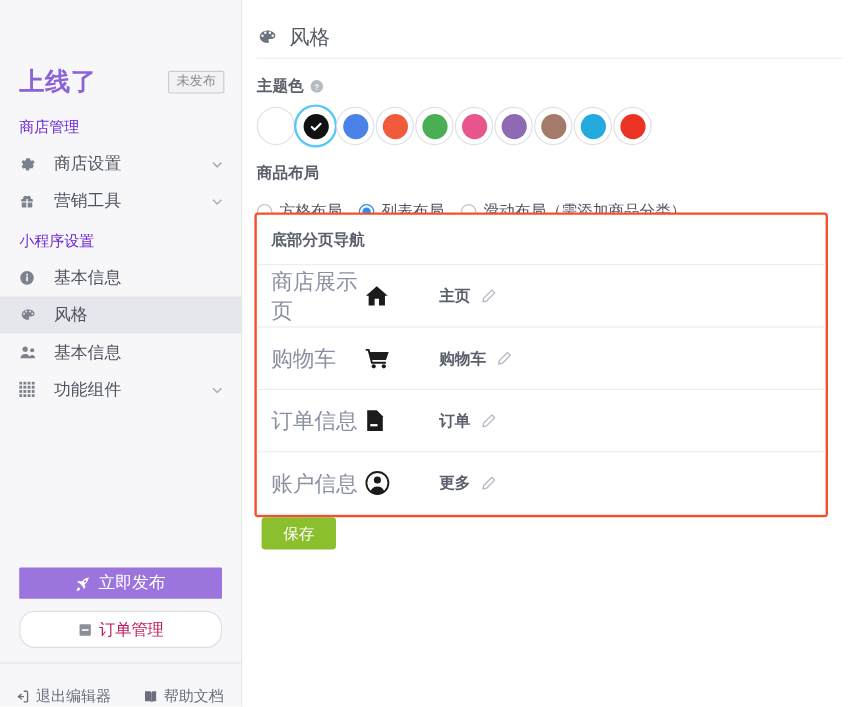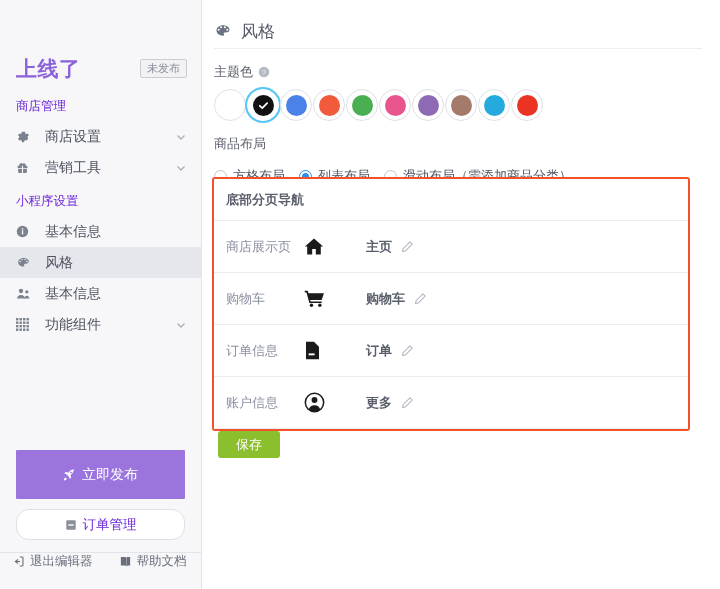--- a/index.html
+++ b/index.html
@@ -70,45 +70,45 @@
   .chev svg { display: block; }
 
   .sidebar-bottom {
     position: absolute;
     left: 0; right: 0; bottom: 0;
     padding: 0;
   }
   .btn-publish {
     display: flex; align-items: center; justify-content: center;
     margin: 0 16px 10px 16px;
-    height: 49px;
+    height: 26px;
     background: #9b75dd;
     color: #ffffff;
     font-size: 14px;
     border-radius: 1px;
     cursor: pointer;
     border: none;
   }
   .btn-publish .bi { margin-right: 6px; display: inline-flex; }
   .btn-orders {
     display: flex; align-items: center; justify-content: center;
     margin: 0 16px 12px 16px;
     height: 31px;
     background: #ffffff;
-    color: #6d28d9;
+    color: #be185d;
     font-size: 13.5px;
     border: 1px solid #dfe0e5;
     border-radius: 13px;
     cursor: pointer;
   }
   .btn-orders .bi { margin-right: 6px; display: inline-flex; color: #8a8f9a; }
   .footer-links {
     border-top: 1px solid #e3e4e8;
     height: 37px;
-    display: flex; align-items: flex-start;
+    display: flex; align-items: flex-end;
     padding: 0 10px 0 12px;
   }
   .footer-link {
     display: flex; align-items: center;
     font-size: 12.5px;
     color: #6a6f7b;
     cursor: pointer;
   }
   .footer-link:first-child { margin-right: 26px; }
   .footer-link .bi { margin-right: 5px; display: inline-flex; color: #6a6f7b; }
@@ -129,21 +129,21 @@
   .page-head .bi { color: #6b7280; margin-right: 9px; display: inline-flex; }
   .page-title { font-size: 17px; color: #555b66; }
   .head-rule {
     margin: 0 18px 0 12px;
     border-bottom: 1px solid #eceef1;
   }
 
   .section { padding: 0 0 0 12px; }
   .field-label {
     font-size: 13px;
-    font-weight: normal;
+    font-weight: bold;
     color: #5a5f6b;
     display: flex; align-items: center;
     margin-top: 14px;
     margin-bottom: 8px;
   }
   .help-icon {
     margin-left: 5px; color: #b6bac2; display: inline-flex;
   }
 
   .swatches { display: flex; align-items: center; gap: 0; }
@@ -195,21 +195,21 @@
   }
   .nav-row {
     display: flex; align-items: center;
     height: 52px;
     border-bottom: 1px solid #ededf0;
     padding-left: 12px;
   }
   .nav-row:last-child { border-bottom: 1px solid #ededf0; }
   .nr-name {
     width: 78px; flex: 0 0 78px;
-    font-size: 13px; color: #8b90a0;
+    font-size: 18px; color: #8b90a0;
   }
   .nr-icon {
     width: 62px; flex: 0 0 62px;
     display: flex; align-items: center;
     color: #1b1b1b;
   }
   .nr-icon svg { display: block; }
   .nr-text {
     font-size: 13px; font-weight: bold; color: #5a5f6b;
     display: flex; align-items: center;

